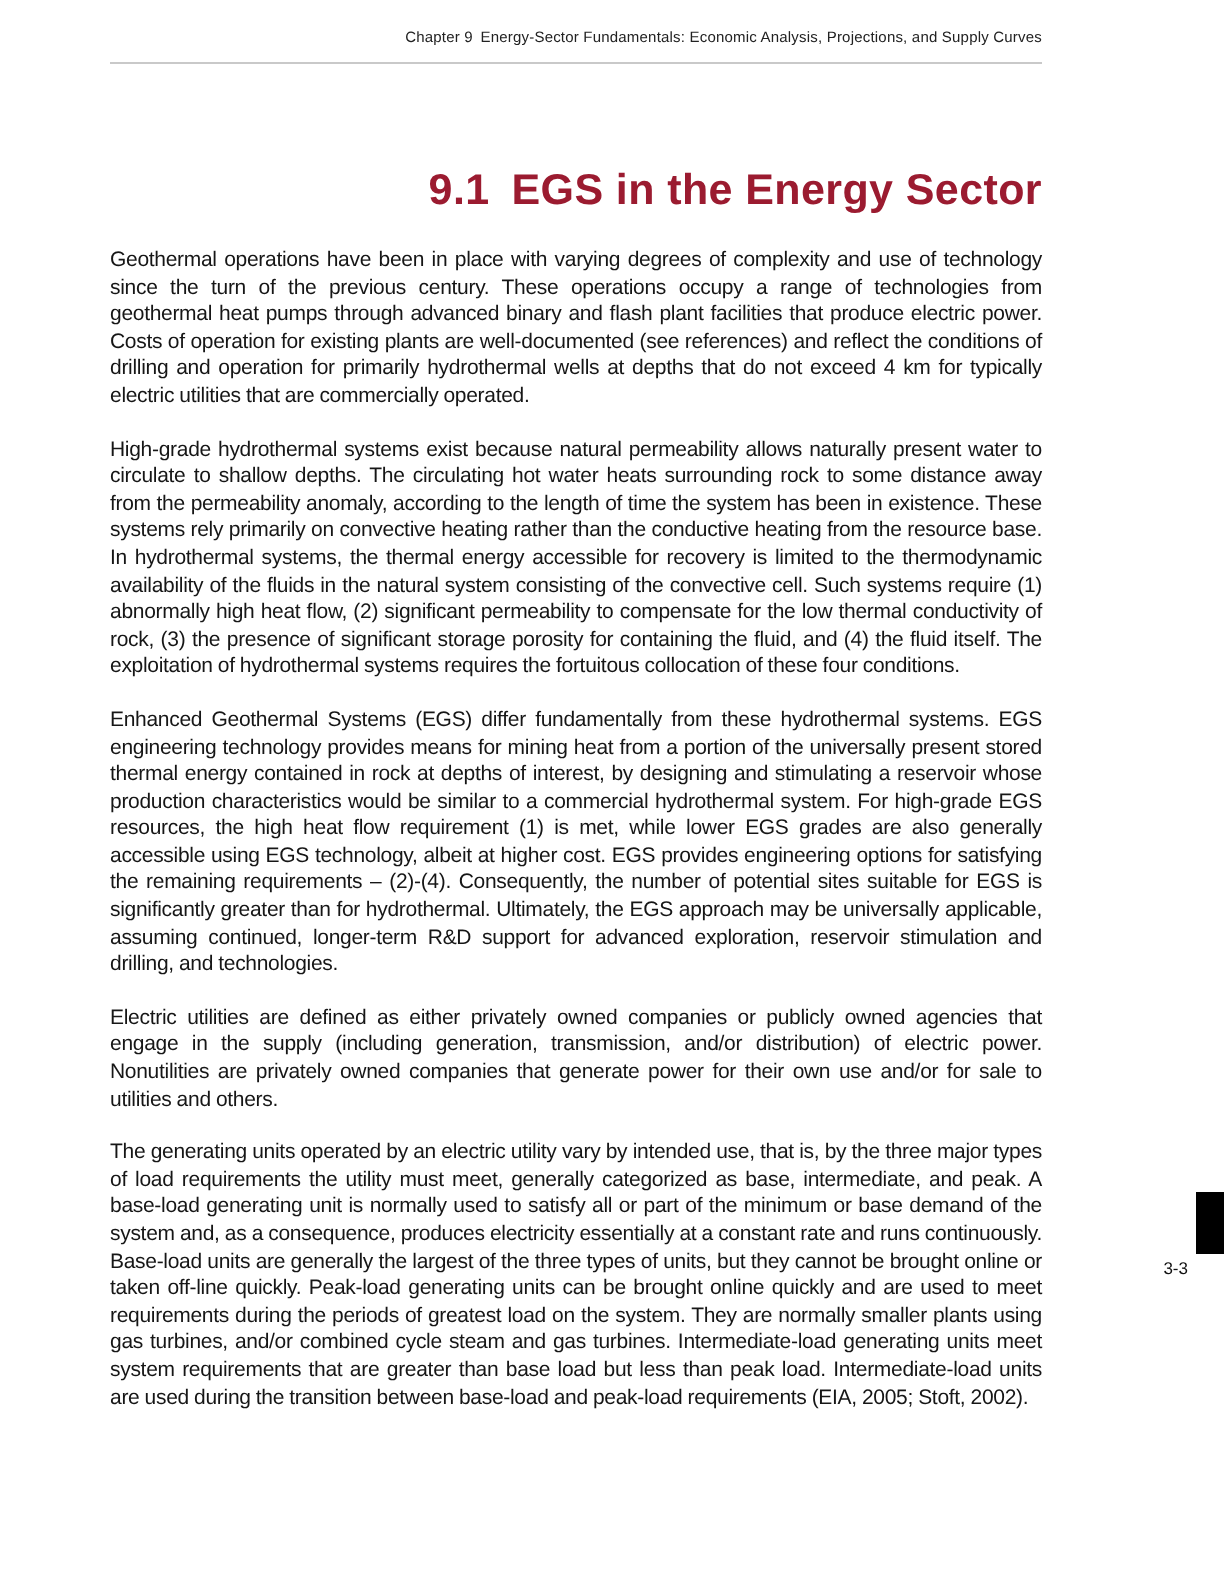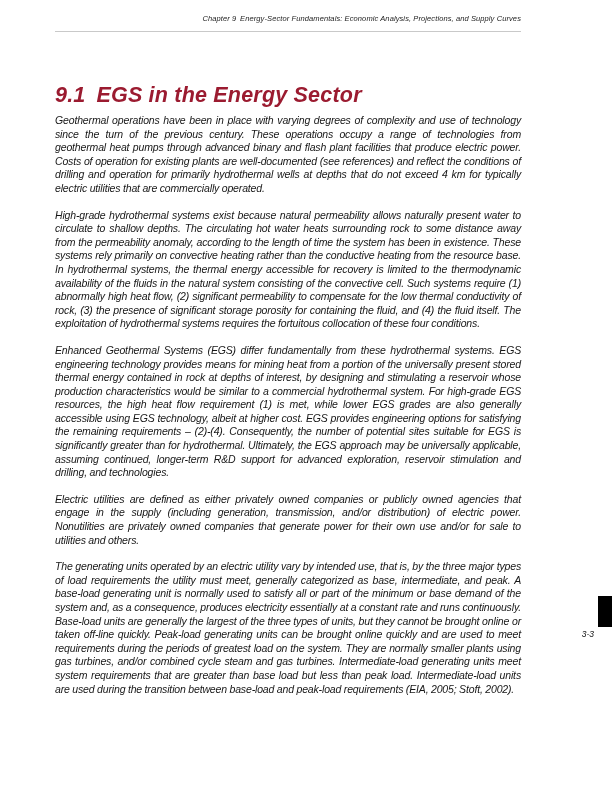--- a/index.html
+++ b/index.html
@@ -7,47 +7,47 @@
     padding: 0;
     background: #ffffff;
   }
   .page {
     position: relative;
     width: 612px;
     height: 736px;
     background: #ffffff;
     overflow: hidden;
     font-family: "Liberation Sans", sans-serif;
-    font-style: italic;
   }
   .running-header {
     position: absolute;
     left: 55px;
     top: 14px;
     width: 466px;
     text-align: right;
     font-size: 7.5px;
     letter-spacing: 0.1px;
     color: #222222;
     padding-bottom: 8px;
     border-bottom: 1px solid #c9c9c9;
   }
   .content {
     position: absolute;
     left: 55px;
     top: 84px;
     width: 466px;
   }
   h1.section-title {
-    margin: 0 0 8px 0;
+    margin: 0 0 18px 0;
     font-size: 21.5px;
     line-height: 22px;
     font-weight: bold;
     letter-spacing: 0.2px;
     color: #9b1b30;
+    text-align: right;
   }
   .content p {
     margin: 0 0 13px 0;
     font-size: 10.5px;
     line-height: 13.6px;
     letter-spacing: -0.15px;
     word-spacing: -0.2px;
     text-align: justify;
     color: #161616;
   }

